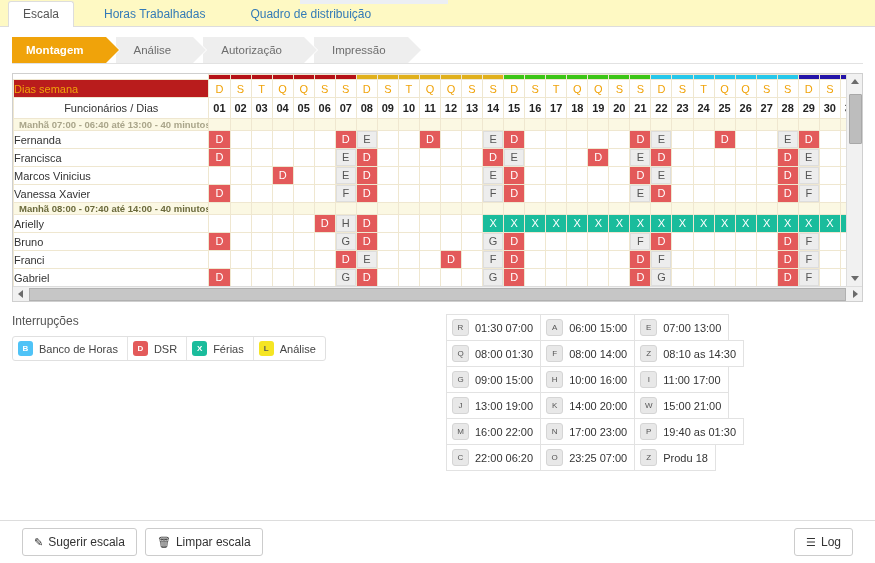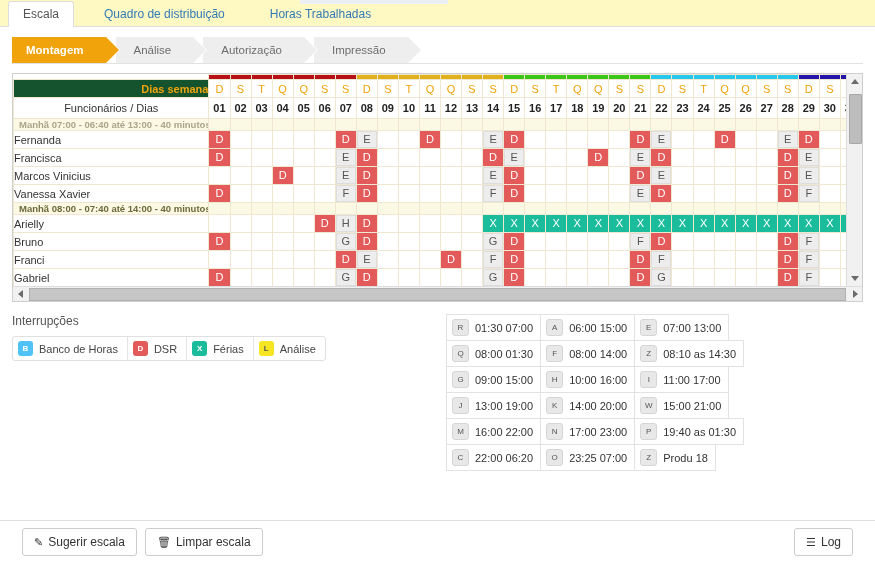--- a/index.html
+++ b/index.html
@@ -34,21 +34,21 @@
   table.sched td,table.sched th{border:1px solid #efe7d0;padding:0;font-size:11px;box-sizing:border-box;}
 
   col.namecol{width:195px;}
   th.hname{width:195px;}
 
   .hdr-weekbar td{height:5px;padding:0;border:none;border-right:1px solid #fff;}
   .hdr-weekbar td.namecell{border:none;background:#fff;}
 
   th.dw{height:18px;color:#f0a30a;font-weight:normal;font-size:11px;text-align:center;background:#fff;border-bottom:1px solid #efe7d0;}
   th.dayn{height:21px;color:#222;font-weight:bold;font-size:11.5px;text-align:center;background:#fff;}
-  th.title-dias{color:#f0a30a;font-weight:bold;text-align:right;font-size:11.5px;height:18px;background:#14532d;}
+  th.title-dias{color:#f0a30a;font-weight:normal;text-align:left;font-size:11.5px;height:18px;background:#b91c1c;}
   th.title-func{color:#333;font-weight:normal;text-align:center;font-size:12.5px;height:21px;background:#fff;}
 
   tr.grouprow td{background:#fbf8e3;color:#6b6a3c;font-weight:bold;font-size:9.5px;height:11px;line-height:11px;padding-left:5px;white-space:nowrap;overflow:hidden;letter-spacing:0px;}
   tr.grouprow td.gcell{padding:0;}
 
   tr.emp{height:18px;}
   td.empname{padding-left:6px;font-size:12px;color:#333;background:#fff;white-space:nowrap;overflow:hidden;position:relative;border-right:1px solid #efe7d0;}
   td.daycell{text-align:center;background:#fff;height:18px;vertical-align:middle;}
 
   .chip{display:block;width:100%;height:17px;line-height:17px;text-align:center;font-size:11px;box-sizing:border-box;}
@@ -98,22 +98,22 @@
   .ico{font-size:11px;}
 </style>
 </head>
 <body>
 
 <div class="app">
 
   <div class="tabbar">
     <div class="ghost"></div>
     <div class="tab active"><span>Escala</span></div>
+    <div class="tab"><span>Horas Trabalhadas</span></div>
     <div class="tab"><span>Quadro de distribuição</span></div>
-    <div class="tab"><span>Horas Trabalhadas</span></div>
   </div>
 
   <div class="wizwrap">
     <div class="wizard">
       <div class="step first active">
           <span>Montagem</span>
         </div>
       <div class="step">
           <span>Análise</span>
         </div>

